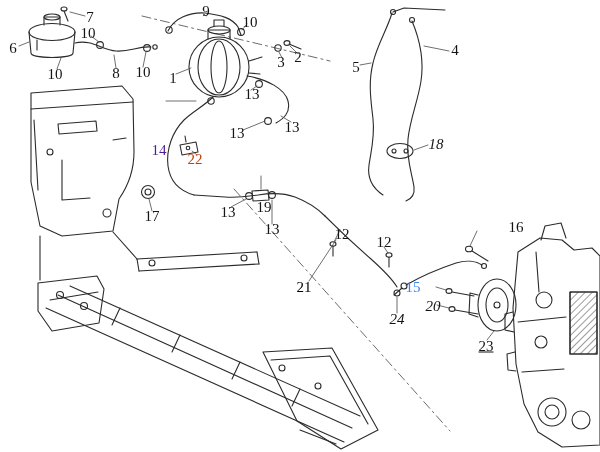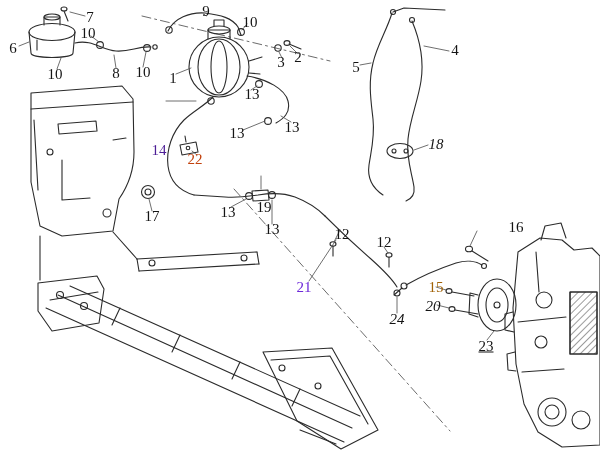--- a/index.html
+++ b/index.html
@@ -285,20 +285,20 @@
       <span class="callout" style="left: 237px; top: 133px; color: rgb(20, 20, 20);">13</span>
       <span class="callout" style="left: 436px; top: 144px; color: rgb(20, 20, 20); font-style: italic;">18</span>
       <span class="callout" style="left: 195px; top: 159px; color: #c2410c;">22</span>
       <span class="callout" style="left: 264px; top: 171px; color: rgb(20, 20, 20); margin-top: 36px;">19</span>
       <span class="callout" style="left: 228px; top: 212px; color: rgb(20, 20, 20);">13</span>
       <span class="callout" style="left: 152px; top: 216px; color: rgb(20, 20, 20);">17</span>
       <span class="callout" style="left: 272px; top: 229px; color: rgb(20, 20, 20);">13</span>
       <span class="callout" style="left: 342px; top: 234px; color: rgb(20, 20, 20);">12</span>
       <span class="callout" style="left: 384px; top: 242px; color: rgb(20, 20, 20);">12</span>
       <span class="callout" style="left: 478px; top: 227px; color: rgb(20, 20, 20); margin-left: 38px;">16</span>
-      <span class="callout" style="left: 304px; top: 287px; color: #6d28d9;">21</span>
-      <span class="callout" style="left: 436px; top: 287px; color: #a16207;">15</span>
+      <span class="callout" style="left: 304px; top: 287px; color: #000000;">21</span>
+      <span class="callout" style="left: 413px; top: 287px; color: #3b82f6;">15</span>
       <span class="callout" style="left: 433px; top: 306px; color: rgb(20, 20, 20); font-style: italic;">20</span>
       <span class="callout" style="left: 397px; top: 319px; color: rgb(20, 20, 20); font-style: italic;">24</span>
       <span class="callout" style="left: 486px; top: 346px; color: rgb(20, 20, 20); text-decoration: underline;">23</span>
     </div>
 
 </div>
 
 </body></html>

